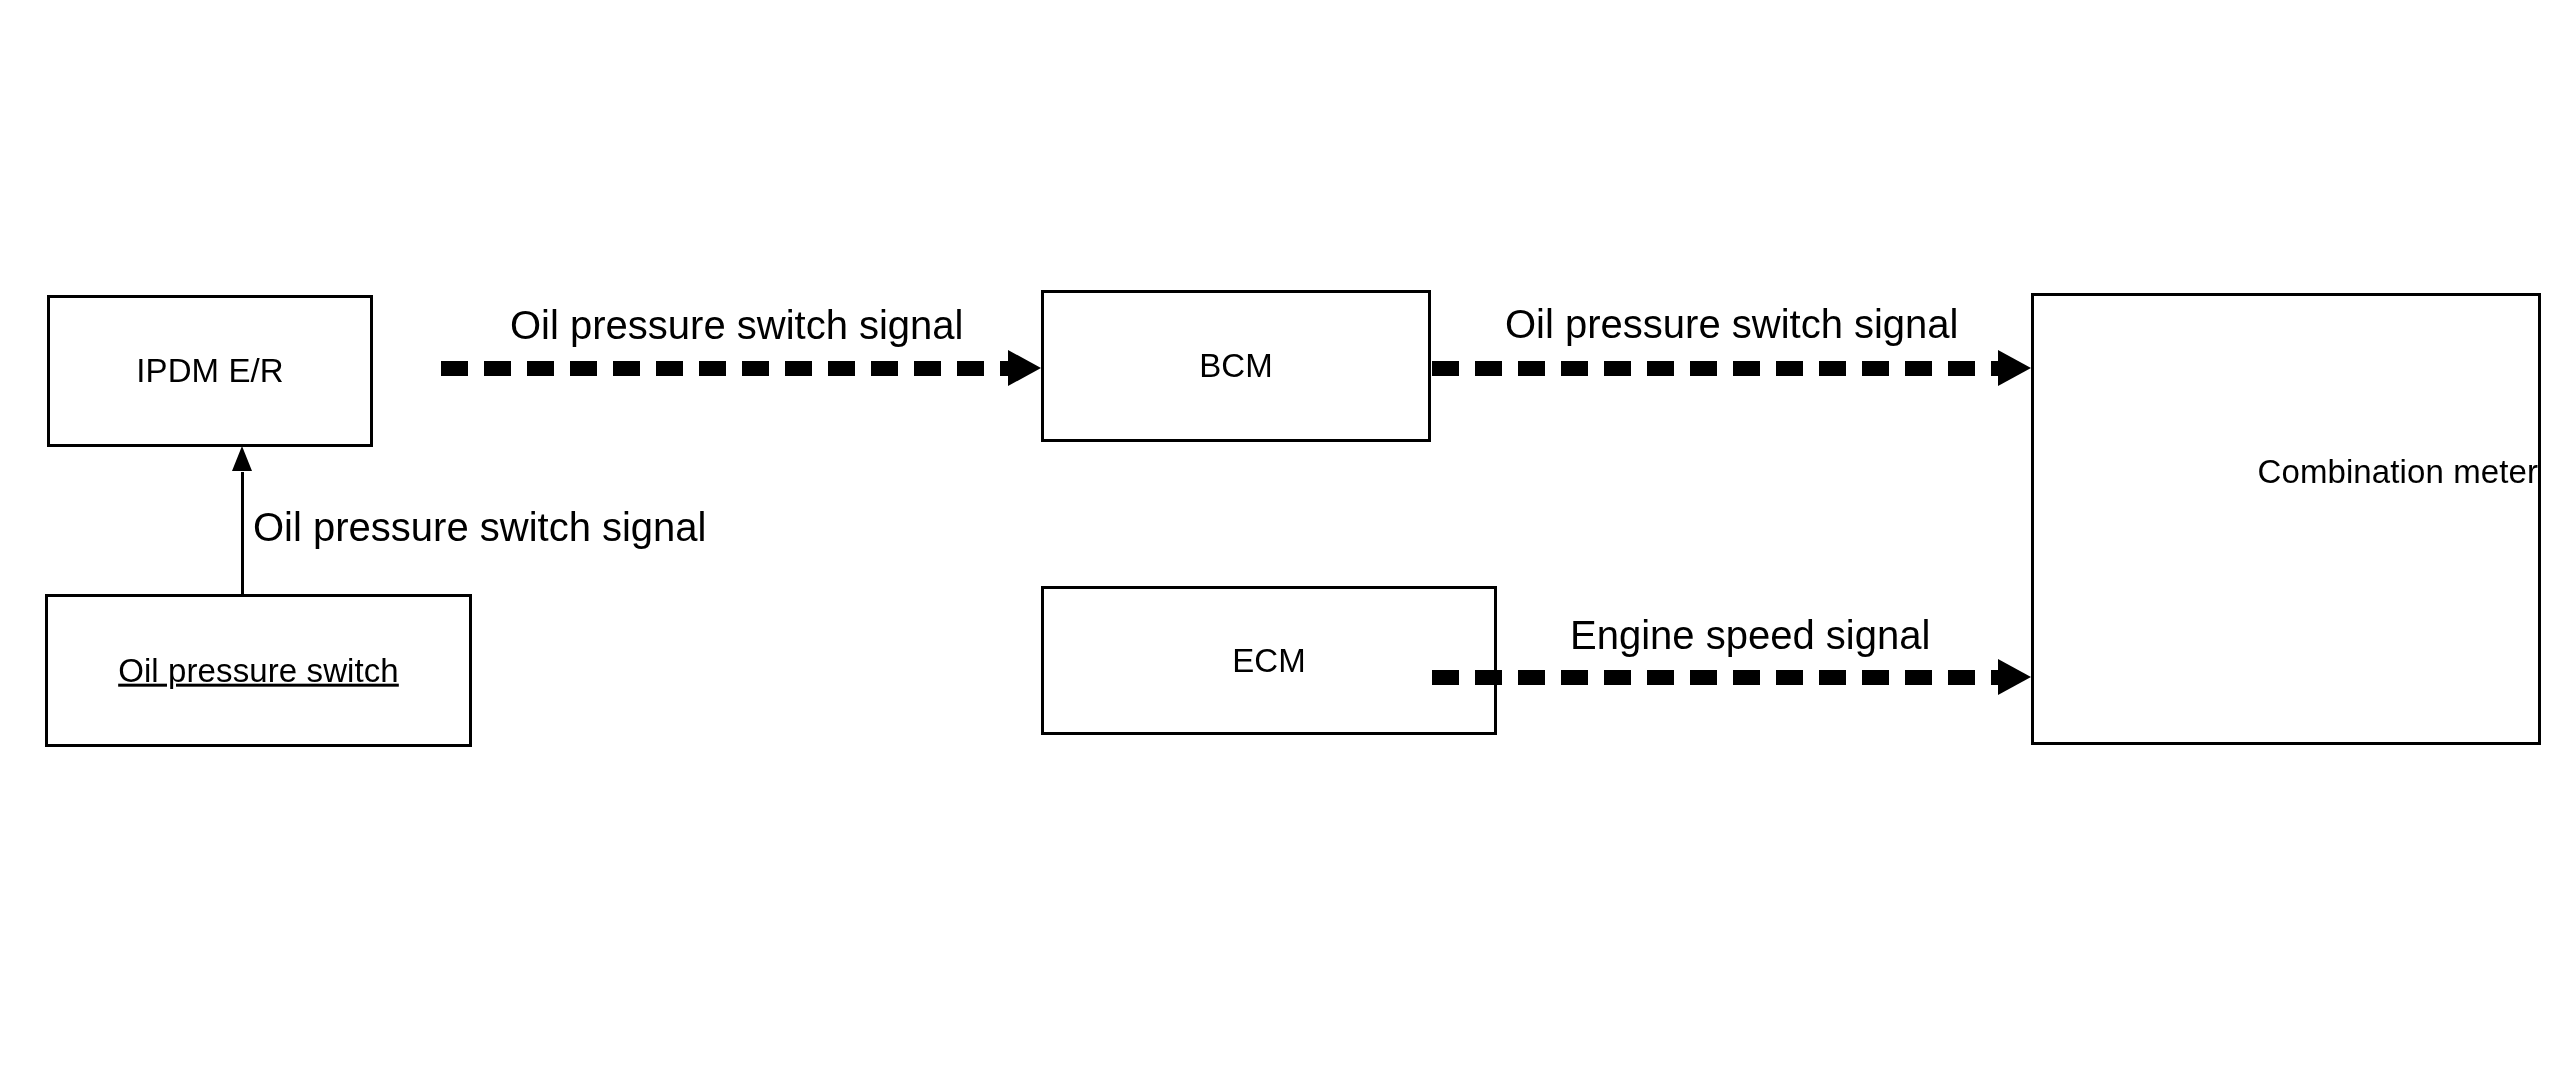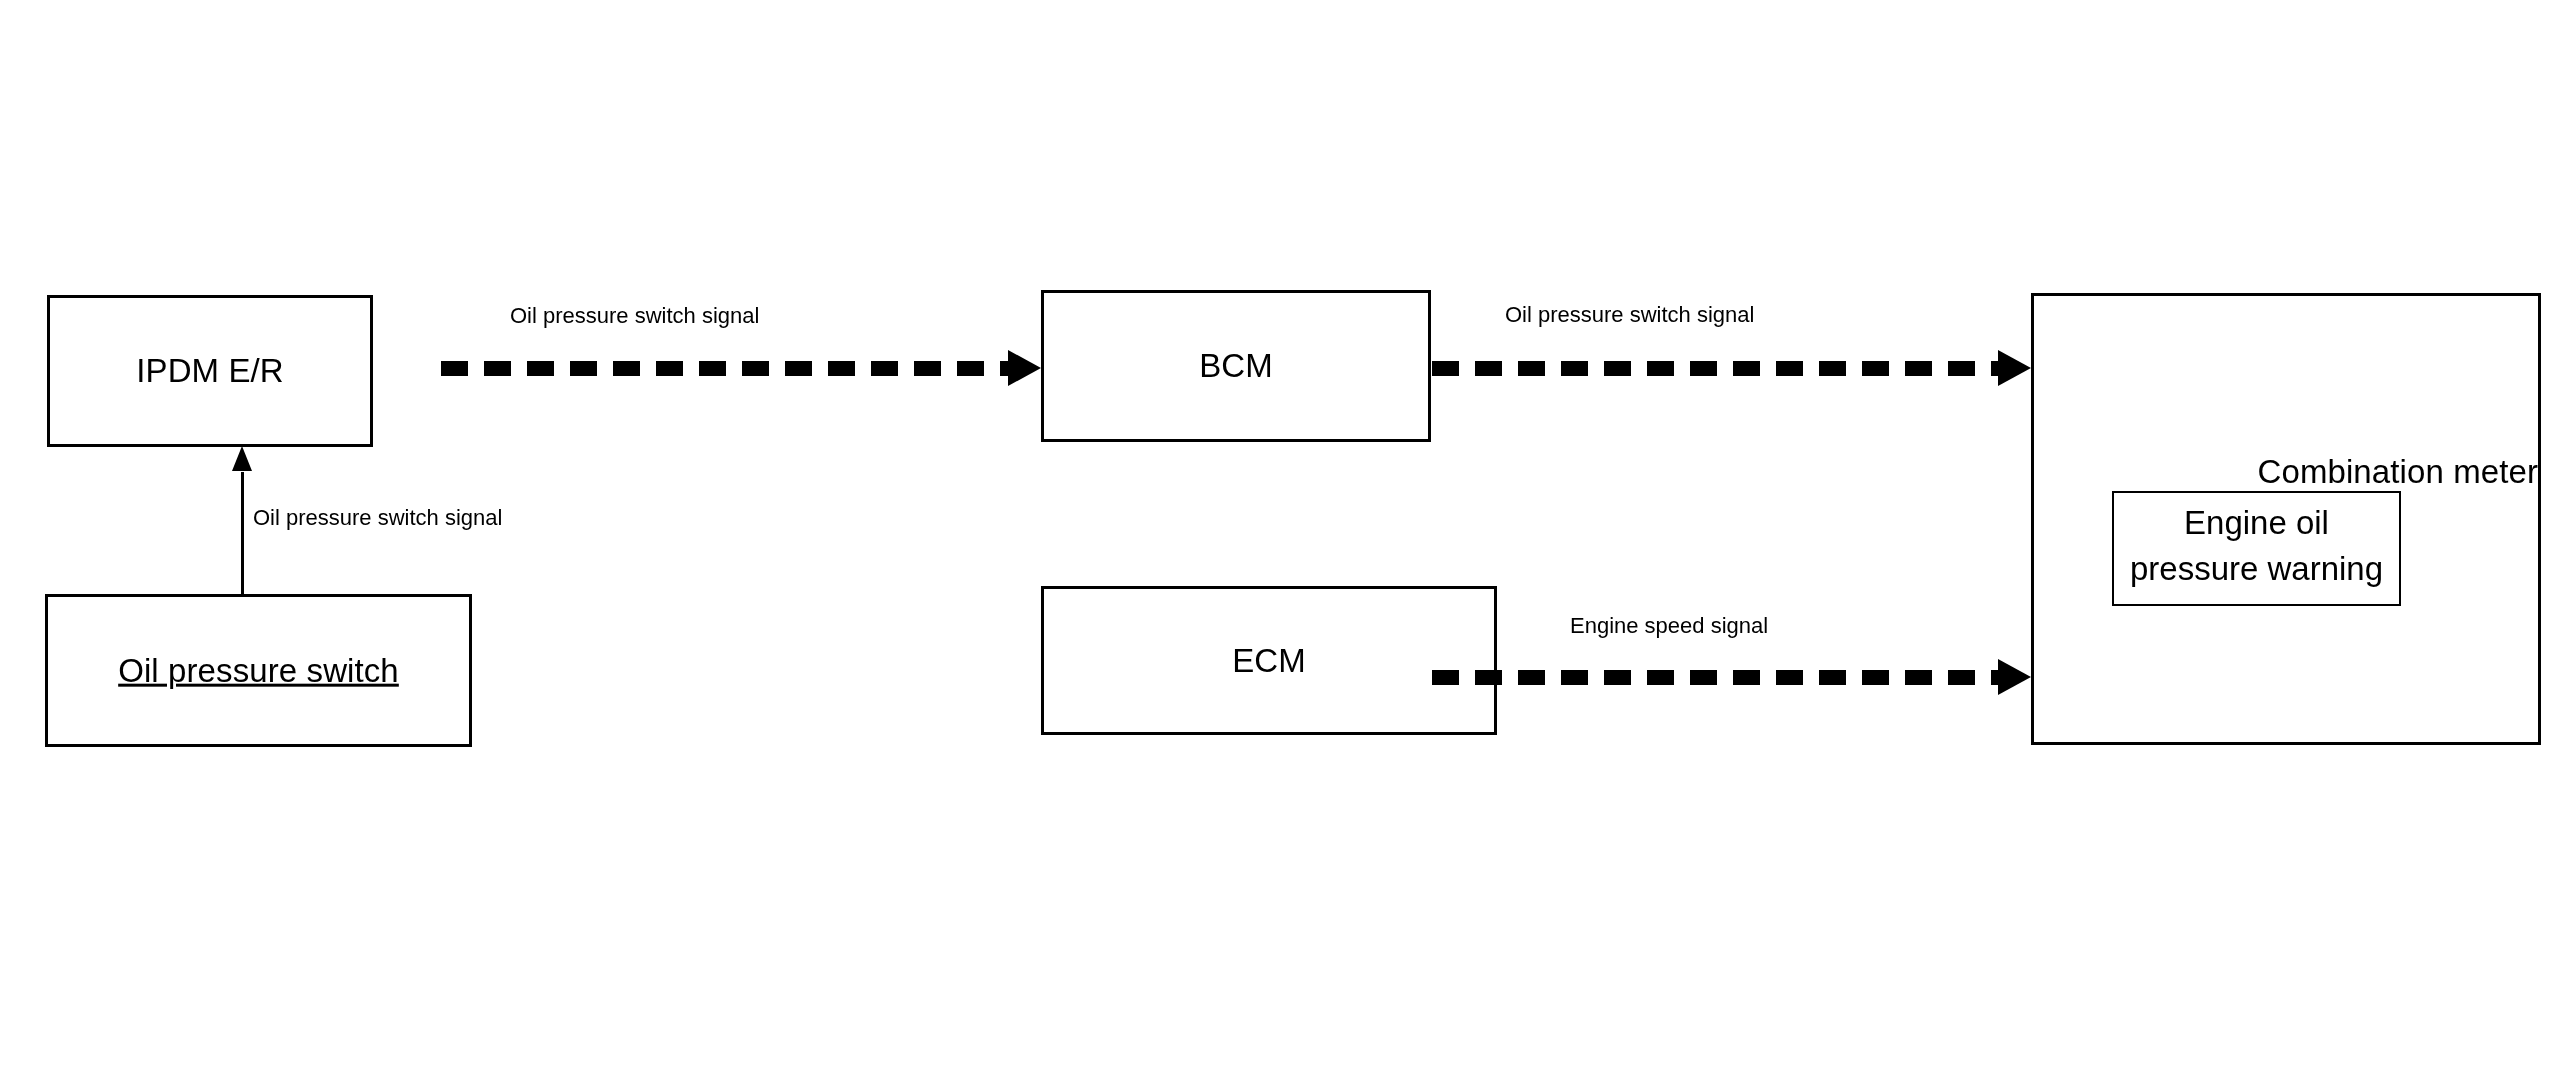--- a/index.html
+++ b/index.html
@@ -37,21 +37,21 @@
     white-space: nowrap;
   }
   .node-label.centered {
     top: 50%;
     transform: translateY(-50%);
   }
 
   
   .edge-label {
     position: absolute;
-    font-size: 22px;
+    font-size: 40px;
     line-height: 1.0;
     white-space: nowrap;
   }
 
   
   .can-line {
     position: absolute;
     height: 14.7px;
     background:
       repeating-linear-gradient(
@@ -123,27 +123,20 @@
     <div class="node-label centered">ECM</div>
   </div>
 
   <div class="edge-label" style="left:1570px; top:615px;">Engine speed signal</div>
   <div class="can-line" style="left:1432px; top:670px; width:566px;"></div>
   <div class="can-head" style="left:1998px; top:659px;"></div>
 
   <div class="node" style="left:2031px; top:293px; width:510px; height:452px;">
     <div class="node-label" style="top:159px;text-align:right;">Combination meter</div>
 
-    <div style="position:absolute; left:78px; top:195px; width:289px; height:115px;
-                box-sizing:border-box; border:2.6px solid #000000; background:#ffffff;">
-      <div style="position:absolute; left:0; right:0; top:12.8px; text-align:center;
-                  font-size:33px; line-height:1.0; white-space:nowrap;">Engine oil</div>
-      <div style="position:absolute; left:0; right:0; top:59px; text-align:center;
-                  font-size:33px; line-height:1.0; white-space:nowrap;">pressure warning</div>
-    </div>
   </div>
 
   <div class="legend" style="left:0px; top:931px; width:765px; height:89px;">
     
     
     
   </div>
 
 </div>
 

